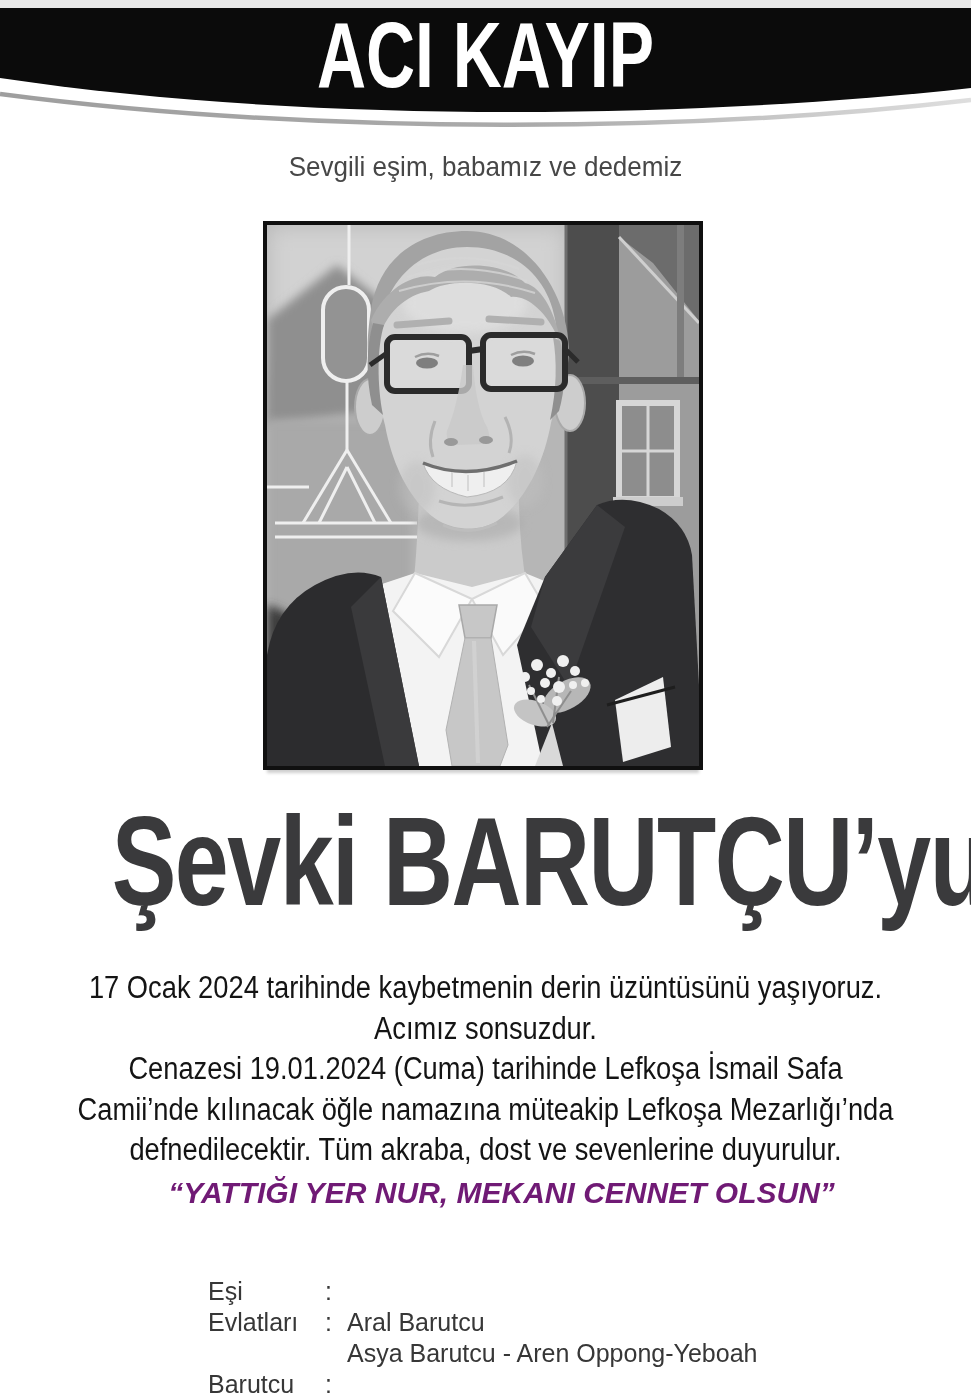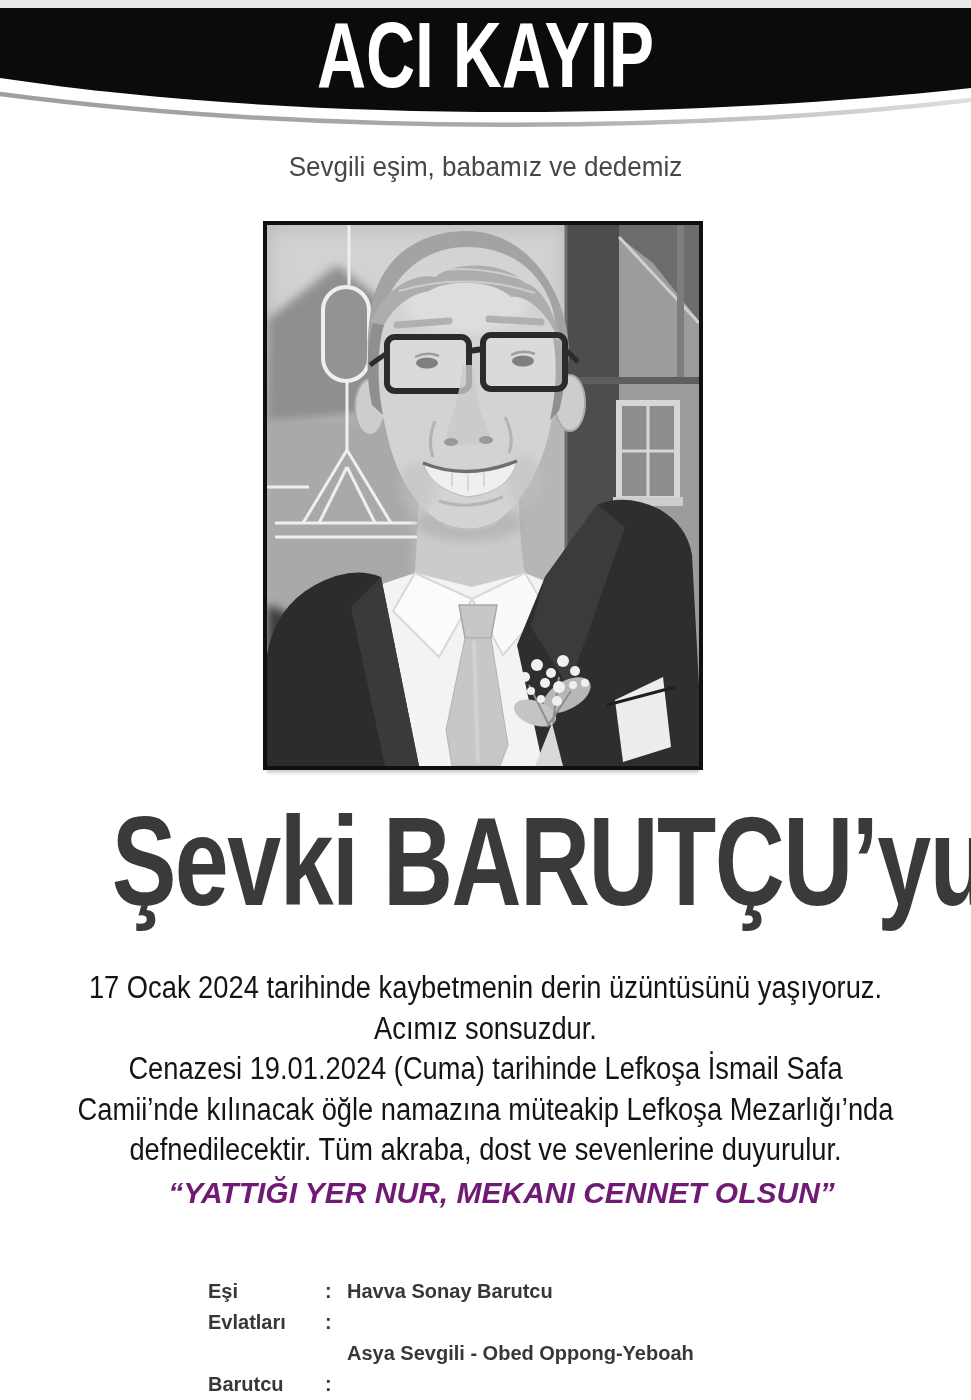--- a/index.html
+++ b/index.html
@@ -52,21 +52,21 @@
   
   .quote{
     position:absolute;top:1167px;left:16px;width:100%;
     text-align:center;color:#701a75;
     font-size:30px;font-weight:bold;font-style:italic;line-height:36px;
     white-space:nowrap;
   }
   
   .family{
     position:absolute;left:208px;top:1268px;
-    color:#373737;font-size:20px;font-weight:bold;
+    color:#373737;font-size:25px;font-weight:normal;
   }
   .frow{display:grid;grid-template-columns:117px 22px auto;line-height:31px;white-space:nowrap;}
 </style>
 </head>
 <body>
 
 <div class="page">
 
   <div class="banner">
     <svg width="971" height="140" viewBox="0 0 971 140">
@@ -239,30 +239,30 @@
     <div class="line">Camii’nde kılınacak öğle namazına müteakip Lefkoşa Mezarlığı’nda</div>
     <div class="line">defnedilecektir. Tüm akraba, dost ve sevenlerine duyurulur.</div>
   </div>
 
   <div class="quote">“YATTIĞI YER NUR, MEKANI CENNET OLSUN”</div>
 
   <div class="family">
     <div class="frow">
       <span>Eşi</span>
       <span>:</span>
-      <span>Havva Sonay Barutcu</span>
     </div>
     <div class="frow">
       <span>Evlatları</span>
       <span>:</span>
+      <span>Aral Barutcu</span>
     </div>
     <div class="frow">
       <span></span>
       <span></span>
-      <span>Asya Sevgili - Obed Oppong-Yeboah</span>
+      <span>Asya Barutcu - Aren Oppong-Yeboah</span>
     </div>
     <div class="frow">
       <span>Barutcu</span>
       <span>:</span>
     </div>
   </div>
 
 </div>
 
 </body></html>

